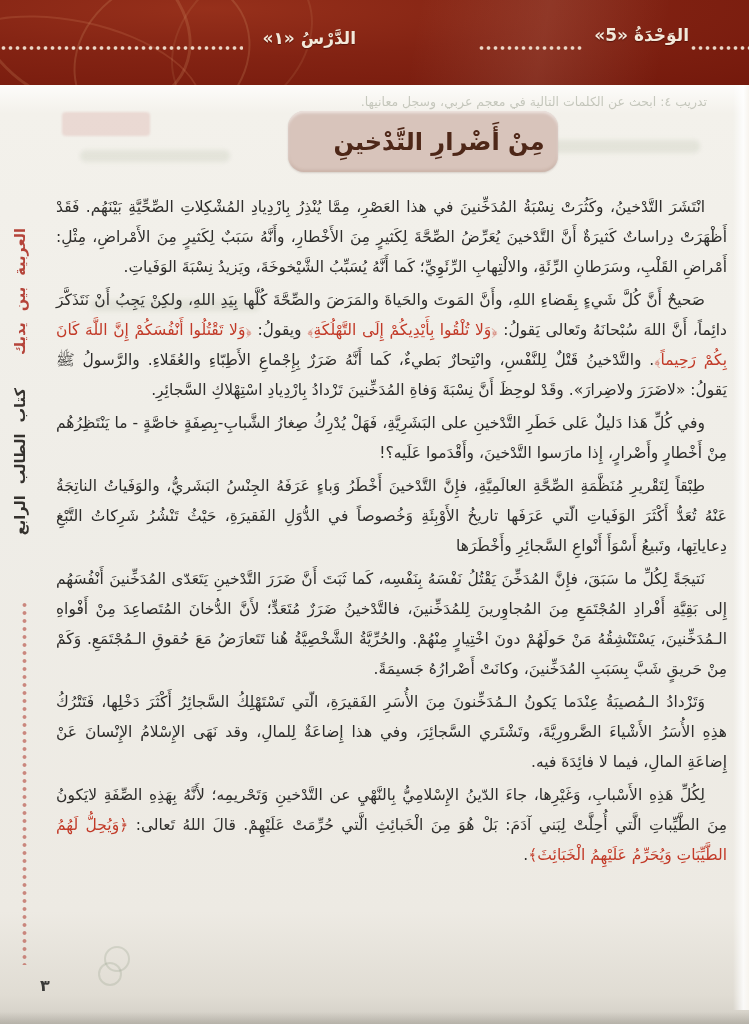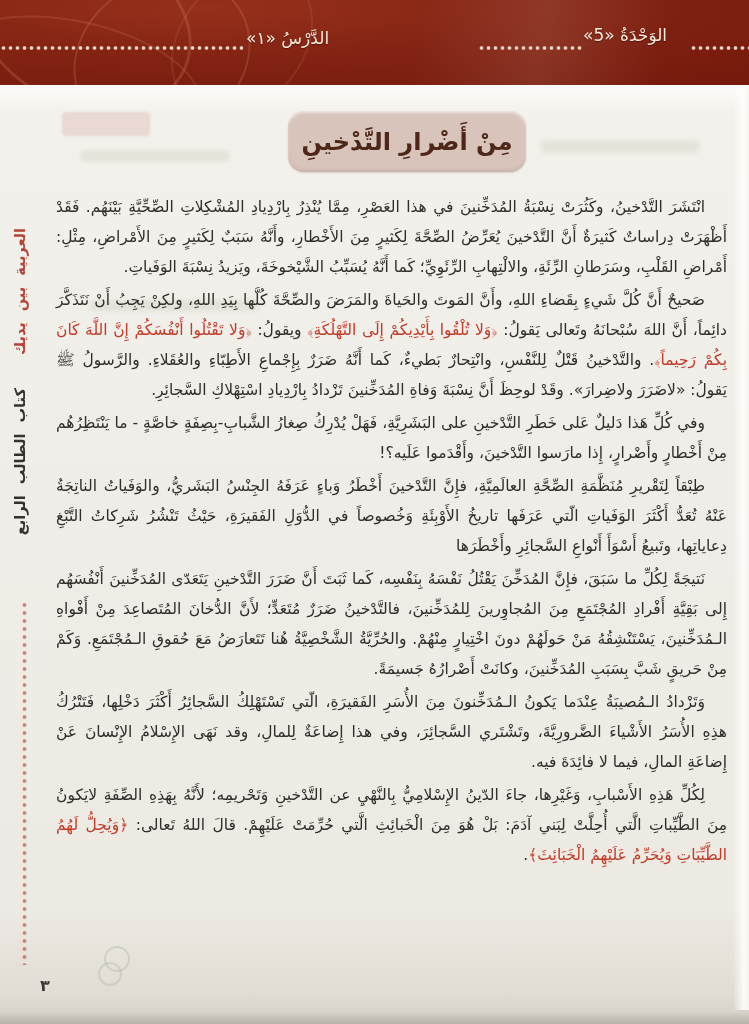--- a/index.html
+++ b/index.html
@@ -32,22 +32,22 @@
   .chain-h {
     position: absolute; top: 45px; height: 6px;
     background-image: radial-gradient(circle at 3.5px 3px, rgba(240,222,205,0.95) 1.3px, rgba(240,222,205,0) 2.3px);
     background-size: 7px 6px; background-repeat: repeat-x;
   }
   .chain-h.left  { left: 0;   width: 243px; }
   .chain-h.mid   { left: 478px; width: 104px; }
   .chain-h.right { left: 690px; width: 59px; }
 
   .band-label {
-    position: absolute; color: #f3e9da; font-weight: normal;
-    font-size: 17px; direction: rtl; text-align: left; white-space: nowrap;
+    position: absolute; color: #f3e9da; font-weight: bold;
+    font-size: 17px; direction: rtl; text-align: right; white-space: nowrap;
     text-shadow: 0 1px 1px rgba(60,10,5,0.6);
   }
   .band-label.lesson { top: 28px; left: 246px; width: 110px; }
   .band-label.unit   { top: 25px; left: 583px; width: 106px; }
 
   
   .page {
     position: absolute; top: 85px; left: 0; width: 749px; height: 939px;
     background: linear-gradient(180deg,
       #fdfcfa 0%, #f3f1eb 3%, #efede7 45%, #edeae3 88%, #e0dcd3 97%, #d2cec5 100%);
@@ -79,21 +79,21 @@
   .smudge.c { top: 300px; left: 90px;  width: 170px; height: 11px; }
   .ring { position: absolute; border: 2px solid rgba(150,160,140,0.28); border-radius: 50%; filter: blur(0.6px); }
   .ring.r1 { top: 946px; left: 104px; width: 22px; height: 22px; }
   .ring.r2 { top: 962px; left: 98px;  width: 20px; height: 20px; }
 
   
   .title-box {
     position: absolute; top: 111px; left: 288px; width: 238px; height: 61px;
     background: #d8c4bb; border-radius: 16px;
     box-shadow: inset 0 2px 3px rgba(255,255,255,0.55), inset 0 -2px 3px rgba(140,100,85,0.18), 0 1px 2px rgba(100,70,60,0.2);
-    display: flex; align-items: center; justify-content: center;
+    display: flex; align-items: center; justify-content: center; padding-left: 32px;
   }
   .title-box .title-text {
     color: #4e2718; font-size: 24px; font-weight: bold; direction: rtl; white-space: nowrap;
   }
 
   
   .content {
     position: absolute; top: 192px; right: 22px; left: 56px;
     direction: rtl; text-align: justify;
     color: #2f2e2c; font-size: 15.5px; line-height: 30px;
@@ -135,20 +135,21 @@
     <div class="swirl s4"></div>
     <div class="chain-h left"></div>
     <div class="chain-h mid"></div>
     <div class="chain-h right"></div>
     <div class="band-label lesson">الدَّرْسُ  «١»</div>
     <div class="band-label unit">الوَحْدَةُ  «5»</div>
   </div>
 
   <div class="page"></div>
 
+  <div class="bleed-line">تدريب ٤: ابحث عن الكلمات التالية في معجم عربي، وسجل معانيها.</div>
   <div class="bleed-box"></div>
   <div class="smudge a"></div>
   <div class="smudge b"></div>
   <div class="smudge c"></div>
   <div class="ring r1"></div>
   <div class="ring r2"></div>
 
   <div class="title-box">
     <span class="title-text">مِنْ أَضْرارِ التَّدْخينِ</span>
   </div>

